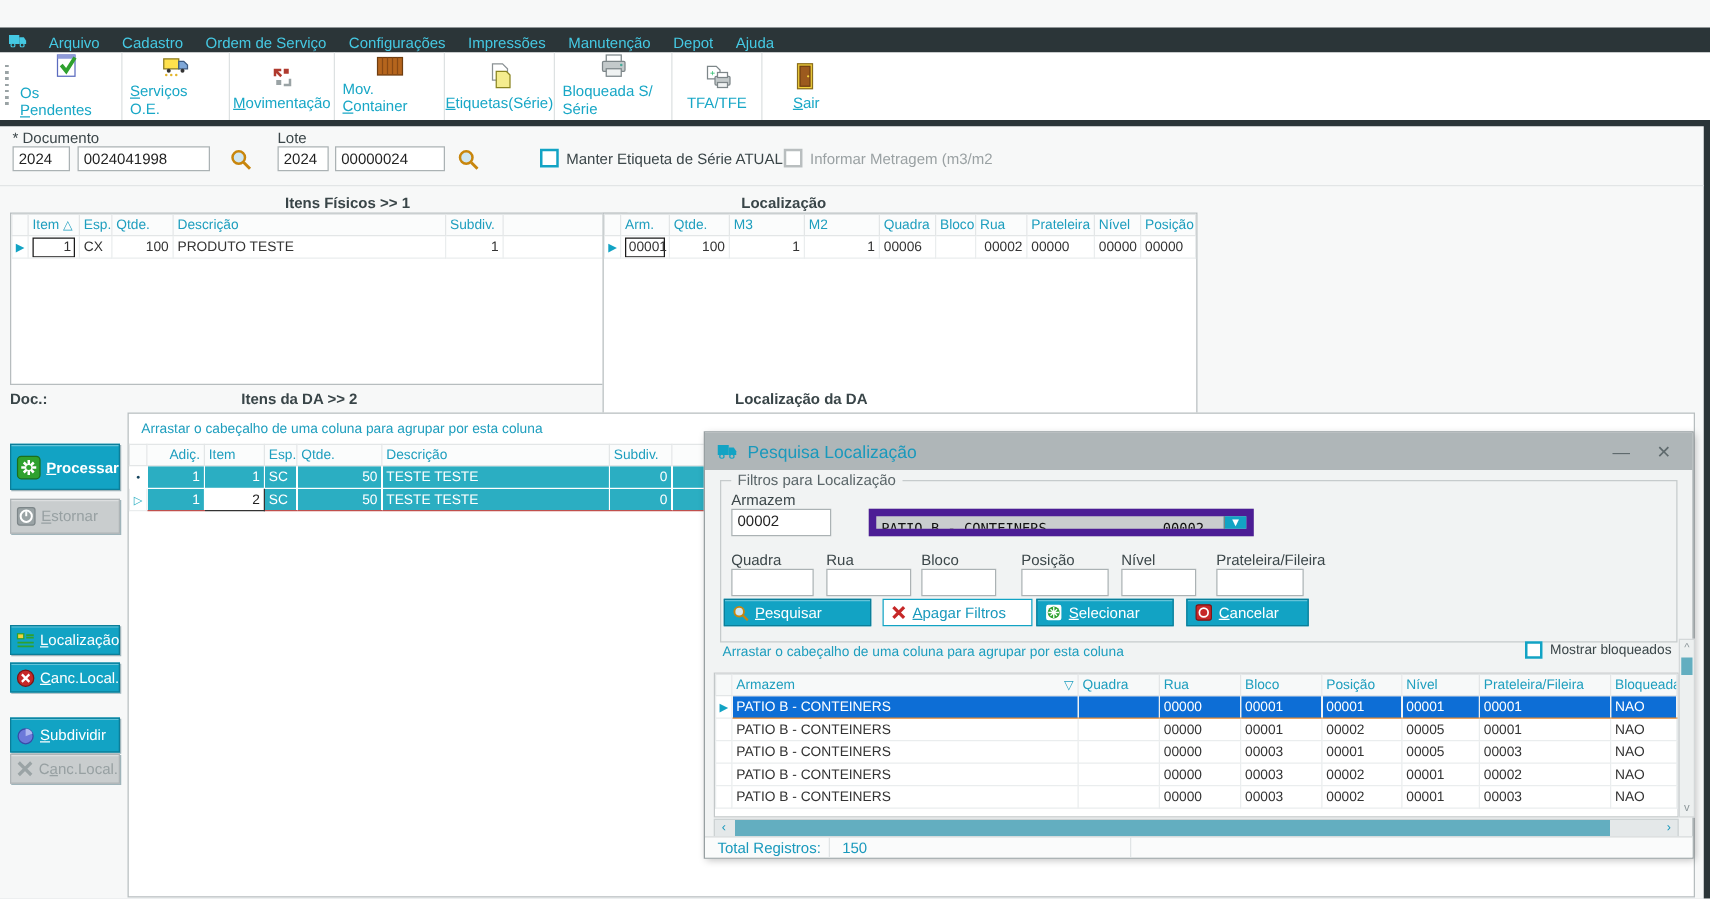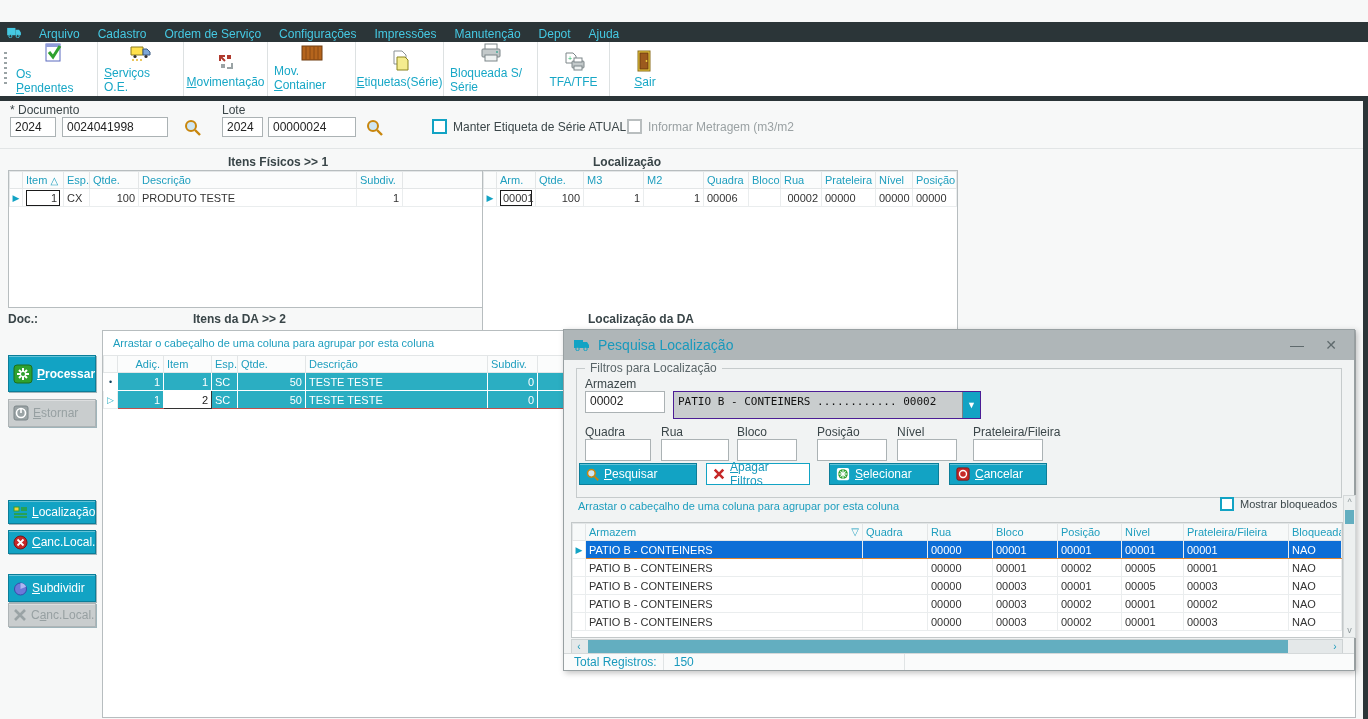--- a/index.html
+++ b/index.html
@@ -54,29 +54,29 @@
   .row-sel2 td { border-top:1px solid #C0504D; border-bottom:1px solid #C0504D; }
   .row-sel2 td.ind { border-color:#EAEDEE; color:#2BAEC2; }
   .editcell { background:#fff !important; color:#222 !important; border:1px solid #333 !important; text-align:right; }
   .hint { color:#1E9EBE; font-size:11px; }
   
   .sbtn { position:absolute; left:8px; width:88px; display:flex; align-items:center; gap:4px;
     padding-left:4px; border:1px solid #0B7E99; background:#12A3C4; color:#fff; font-size:12px;
     box-shadow:inset 0 1px 0 rgba(255,255,255,.35), 1px 1px 0 #9fb4ba; }
   .sbtn.disabled { background:#C9CDCE; border-color:#AEB4B6; color:#97A0A2; }
   
-  .dialog { position:absolute; left:563px; top:329px; width:792px; height:342px;
+  .dialog { position:absolute; left:563px; top:345px; width:792px; height:342px;
     background:#F1F3F3; border:1px solid #98A0A2; box-shadow:2px 2px 6px rgba(0,0,0,.25); }
   .dlg-title { position:absolute; left:0; top:0; width:100%; height:30px; background:#AFB6B8;
     display:flex; align-items:center; gap:8px; padding:0 10px; }
   .dlg-title .txt { color:#1999BC; font-size:14px; flex:1; }
   .dlg-sysbtn { color:#5F6A6D; font-size:14px; width:26px; text-align:center; }
   .fieldset { position:absolute; left:12px; top:38px; width:766px; height:130px; border:1px solid #C6CBCC; }
   .fieldset .legend { position:absolute; top:-8px; left:8px; background:#F1F3F3; padding:0 5px; color:#5A6568; font-size:12px; }
-  .combo { position:absolute; display:flex; border:1px solid #4c1d95; background:#C9CDCE; height:28px; }
+  .combo { position:absolute; display:flex; border:6px solid #4c1d95; background:#C9CDCE; height:22px;margin-left:22px; }
   .combo .cval { flex:1; font-family:"DejaVu Sans Mono", monospace; font-size:11px; color:#111;
     line-height:20px; padding:0 4px; white-space:nowrap; overflow:hidden; }
   .combo .carr { width:18px; background:#12A3C4; color:#fff; border-left:1px solid #7A8284;
     display:flex; align-items:center; justify-content:center; font-size:9px; }
   .dbtn { position:absolute; height:22px; display:flex; align-items:center; gap:5px; padding:0 6px;
     background:#12A3C4; border:1px solid #0B7E99; color:#fff; font-size:12px;
     box-shadow:inset 0 1px 0 rgba(255,255,255,.35); }
   .dbtn.alt { background:#fff; color:#1999BC; border:1px solid #12A3C4; }
   .dgrid { position:absolute; left:7px; top:192px; width:772px; height:116px; background:#fff; border:1px solid #C3C8C9; }
   .dgrid th { background:#F7F9F9; }
@@ -487,21 +487,21 @@
 
     <div class="dbtn" style="left:15px; top:133px; width:118px">
       <span>
         <svg width="13" height="13" viewBox="0 0 17 17">
             <circle cx="7" cy="7" r="5" fill="#cfe6f2" stroke="#C8860D" stroke-width="2"></circle>
             <path d="M11 11l5 5" stroke="#C8860D" stroke-width="2.4"></path>
           </svg>
       </span>
       <span><u>P</u>esquisar</span>
     </div>
-    <div class="dbtn alt" style="left:142px; top:133px; width:104px">
+    <div class="dbtn alt" style="left:142px; top:133px; width:120px">
       <span>
         <svg width="12" height="12" viewBox="0 0 14 14">
             <path d="M2 2l10 10M12 2L2 12" stroke="#C62828" stroke-width="3"></path>
           </svg>
       </span>
       <span><u>A</u>pagar Filtros</span>
     </div>
     <div class="dbtn" style="left:265px; top:133px; width:110px">
       <span>
         <svg width="14" height="14" viewBox="0 0 16 16">

